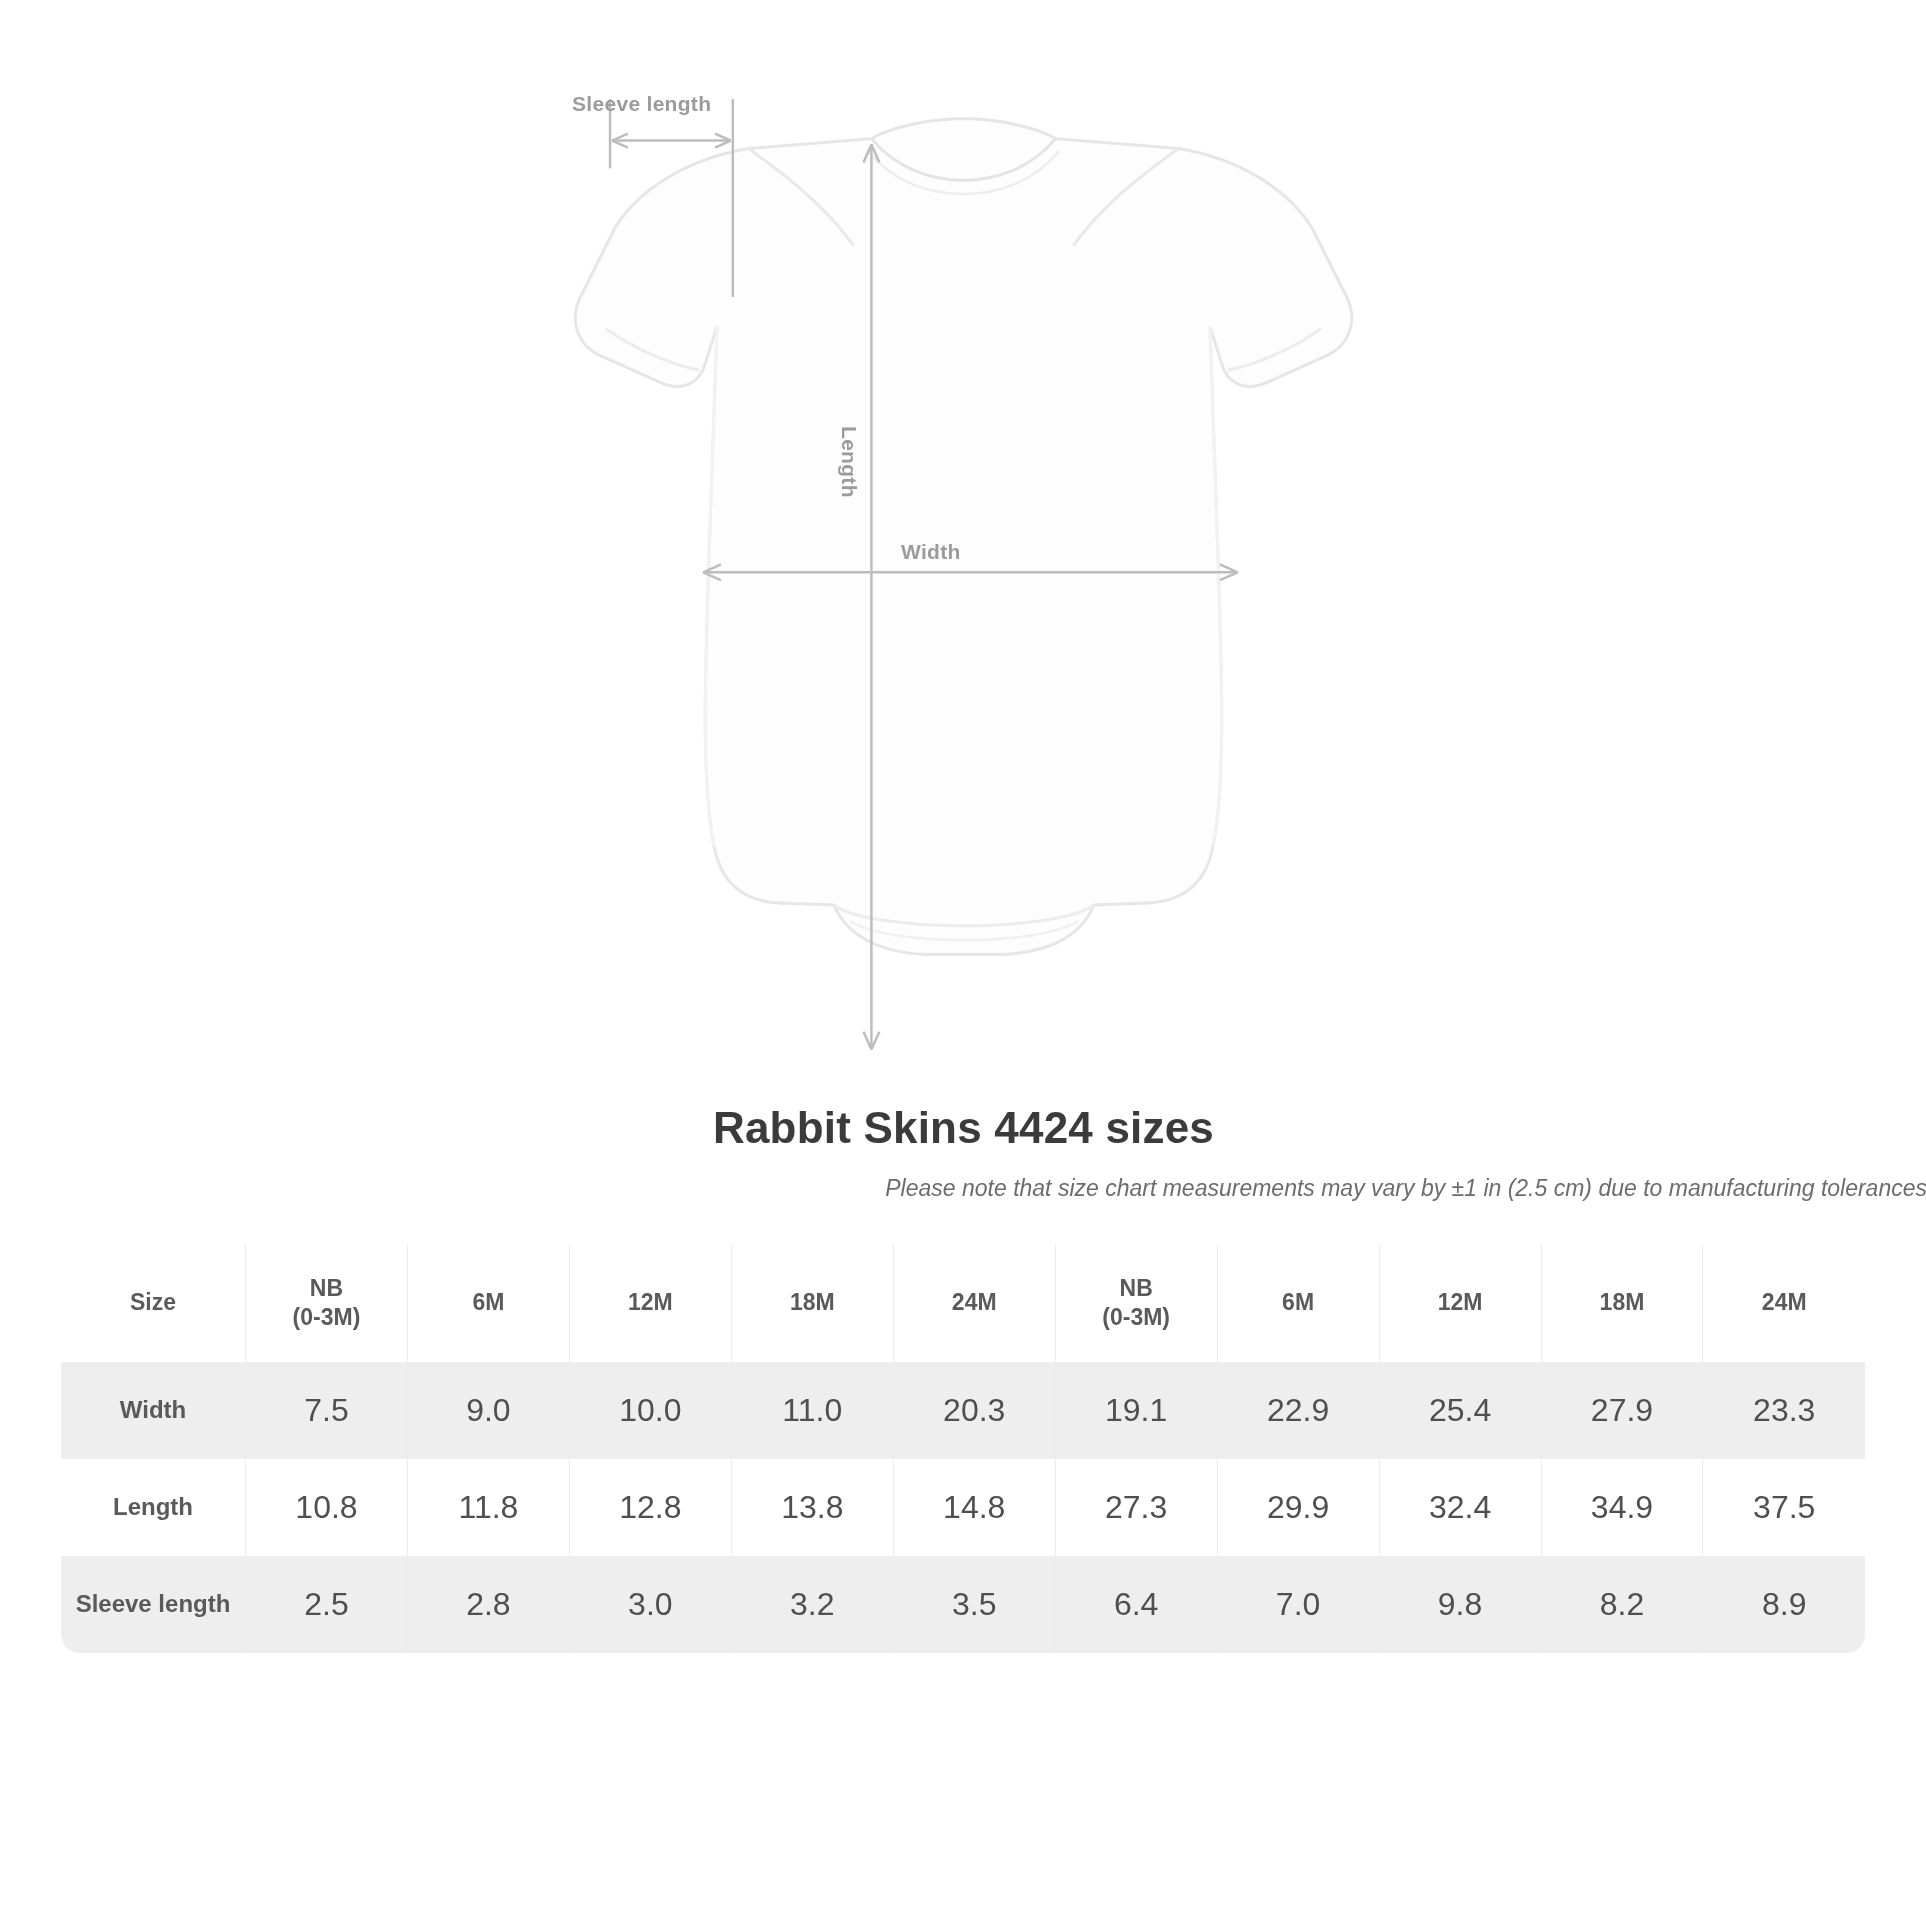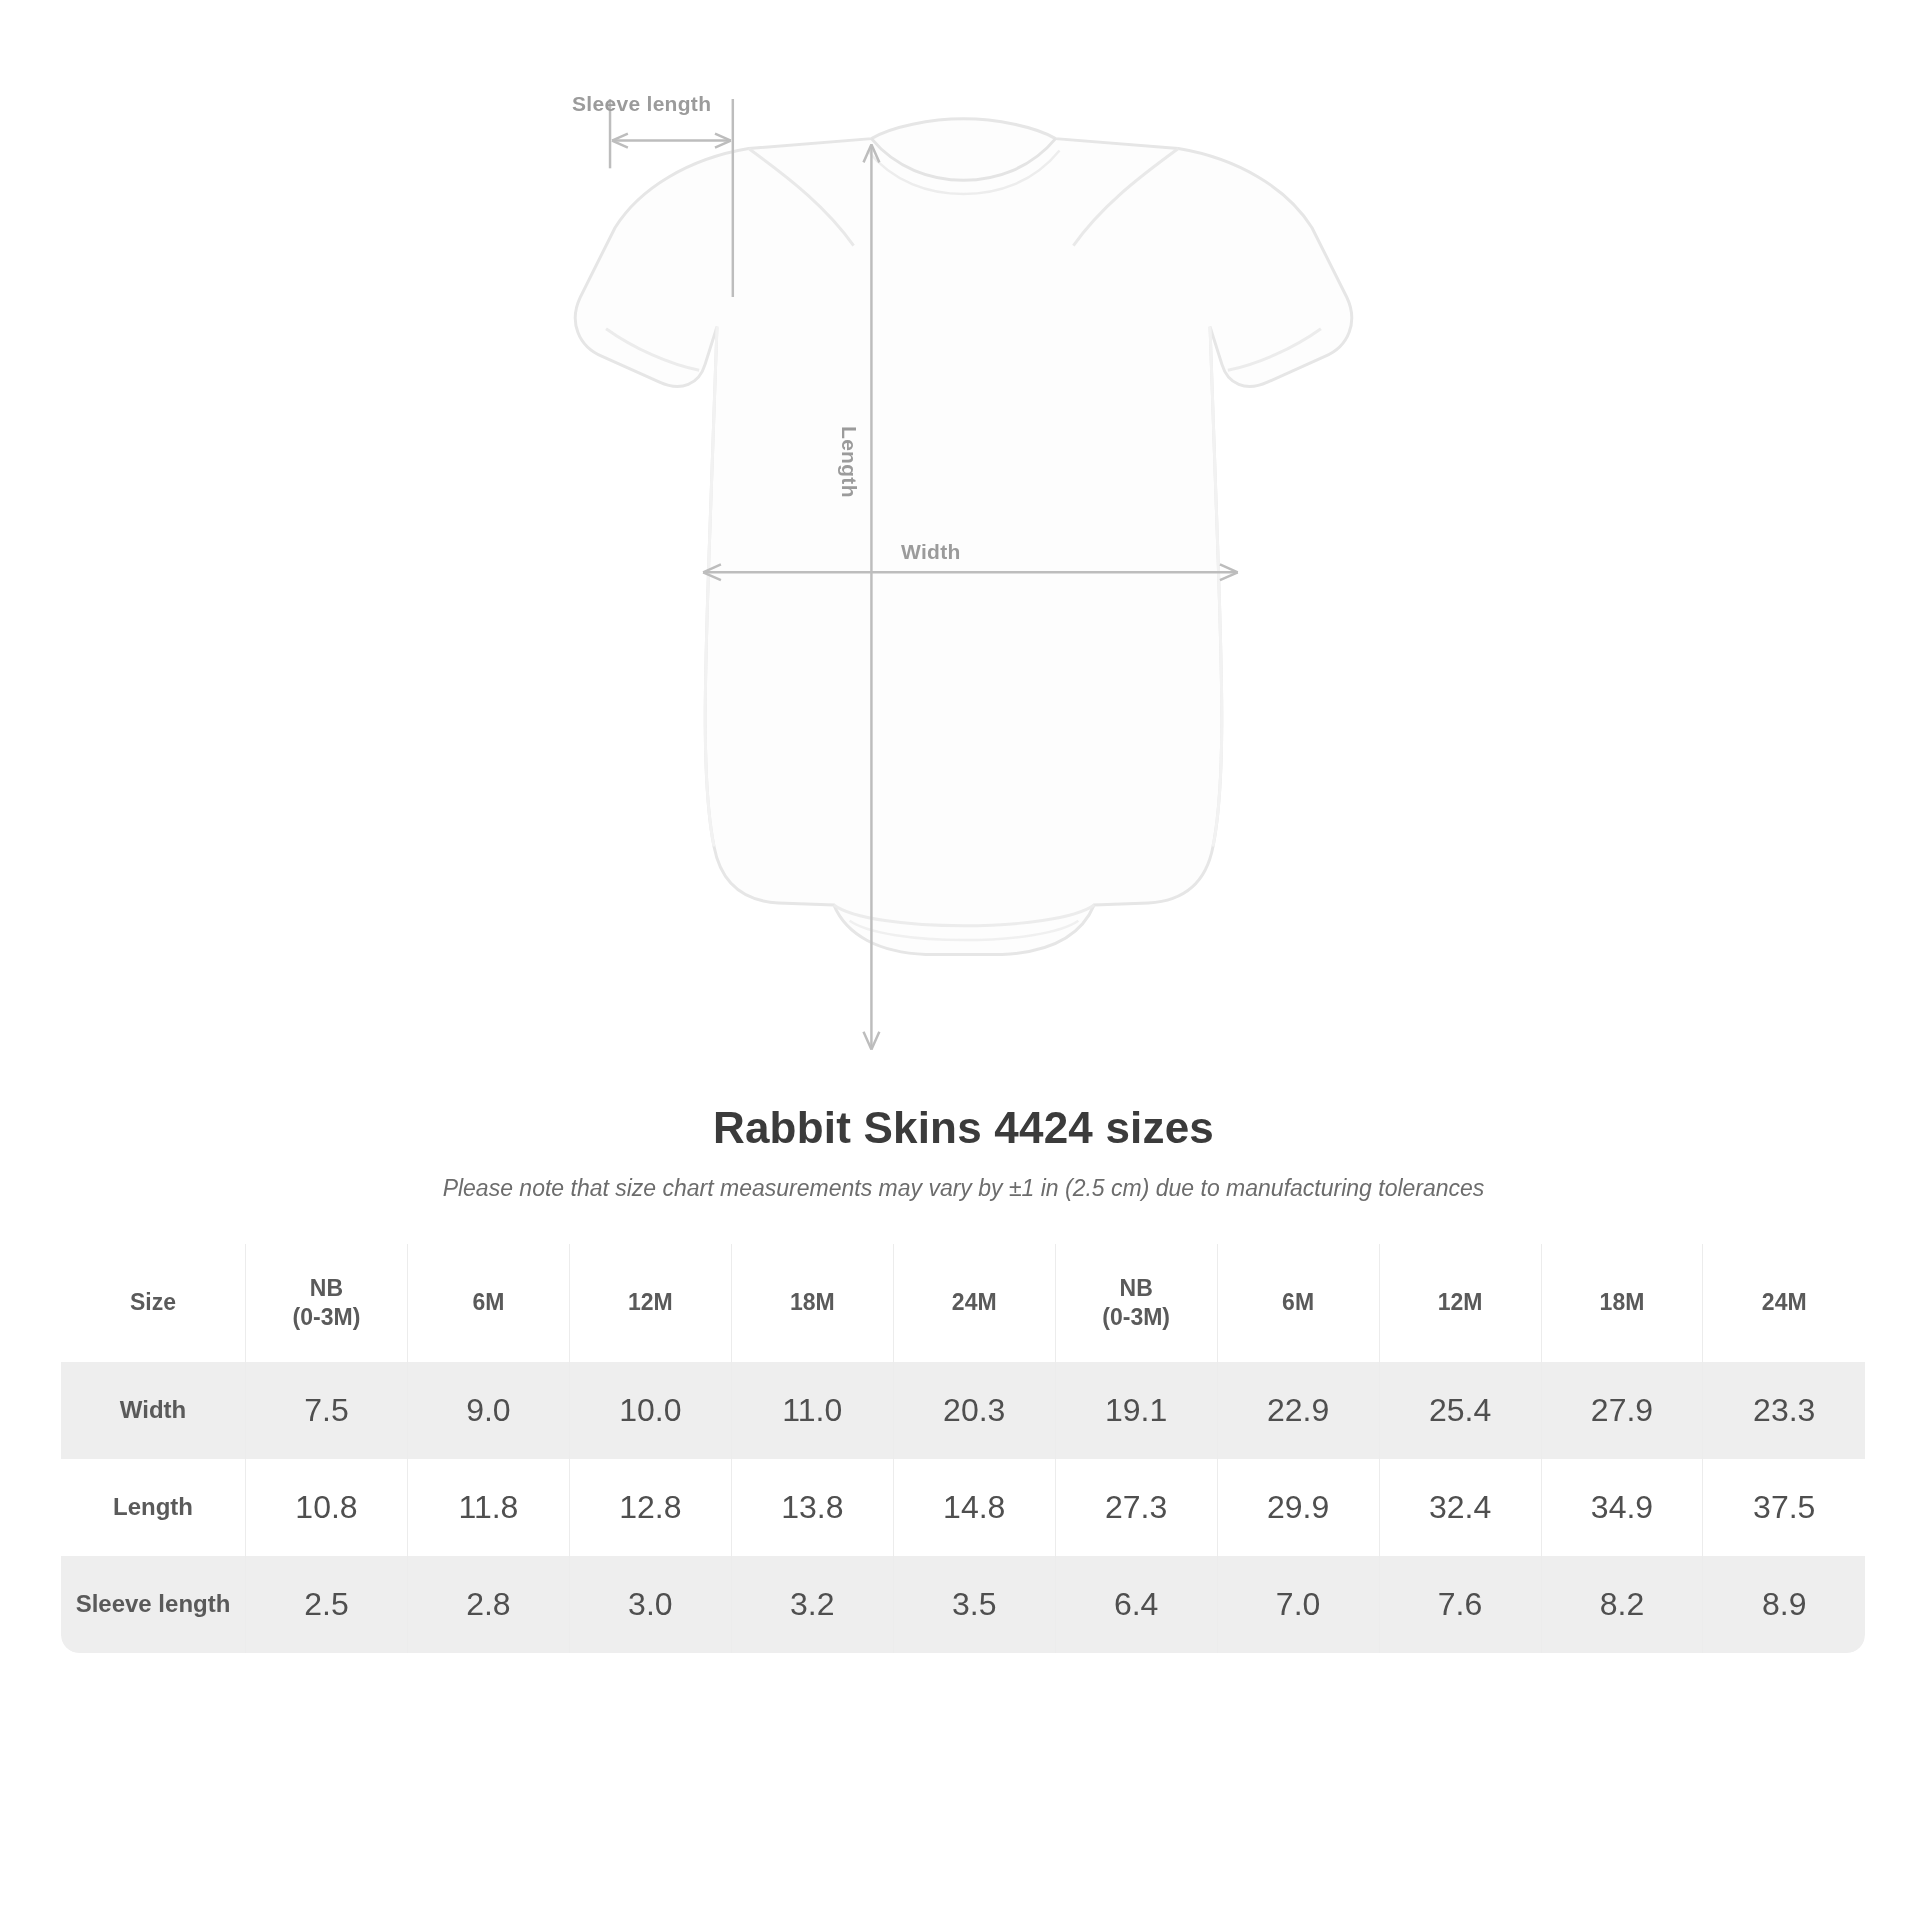--- a/index.html
+++ b/index.html
@@ -70,20 +70,21 @@
     color: #3b3b3b;
     margin: 0 0 22px 0;
     letter-spacing: 0.2px;
   }
   .chart-note {
     font-family: "Liberation Sans", sans-serif;
     font-size: 23px;
     font-style: italic;
     color: #6c6c6c;
     margin: 0;
+    text-align: right;
   }
 
   
   .table-wrap {
     margin: 42px 61px 0 61px;
   }
   table.size-table {
     width: 1804px;
     border-collapse: collapse;
     table-layout: fixed;
@@ -289,21 +290,21 @@
         </tr>
         <tr class="shaded">
           <td class="col-label">Sleeve length</td>
           <td>2.5</td>
           <td>2.8</td>
           <td>3.0</td>
           <td>3.2</td>
           <td>3.5</td>
           <td>6.4</td>
           <td>7.0</td>
-          <td>7.6</td>
+          <td>9.8</td>
           <td>8.2</td>
           <td>8.9</td>
         </tr>
       </tbody>
     </table>
   </div>
 
 </div>
 
 

